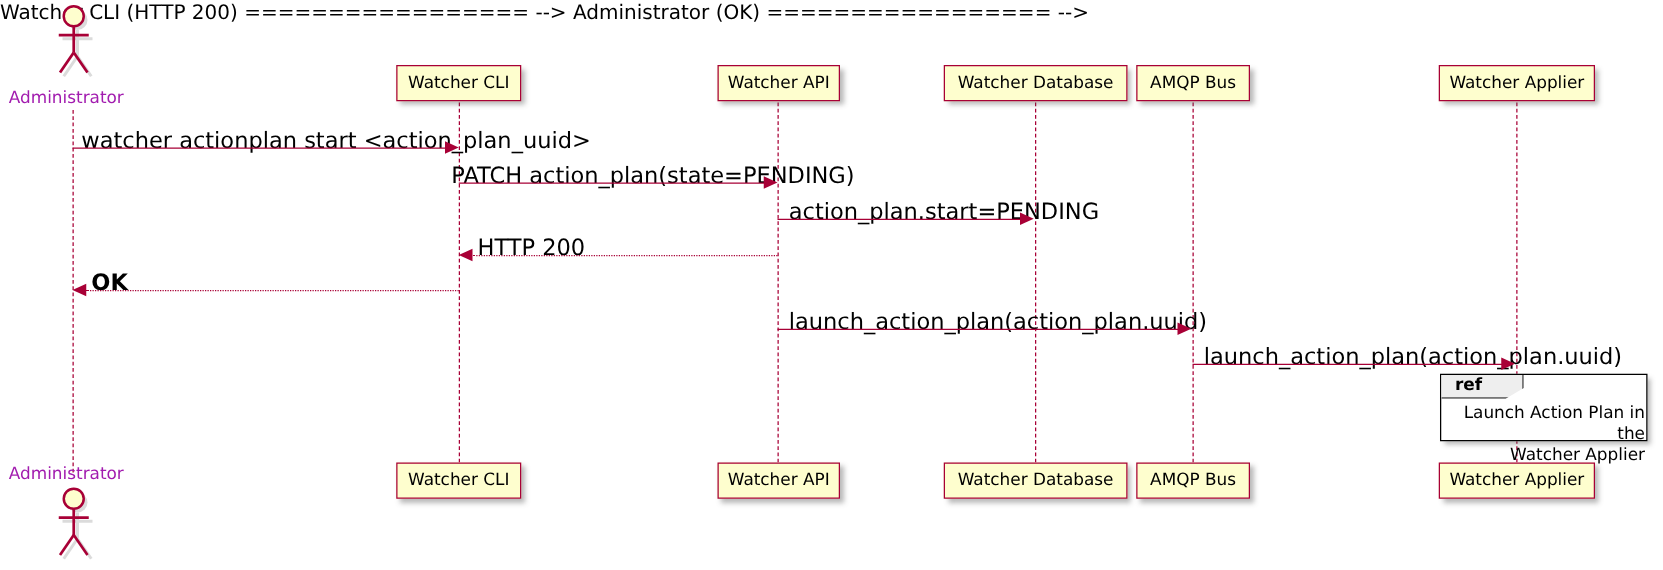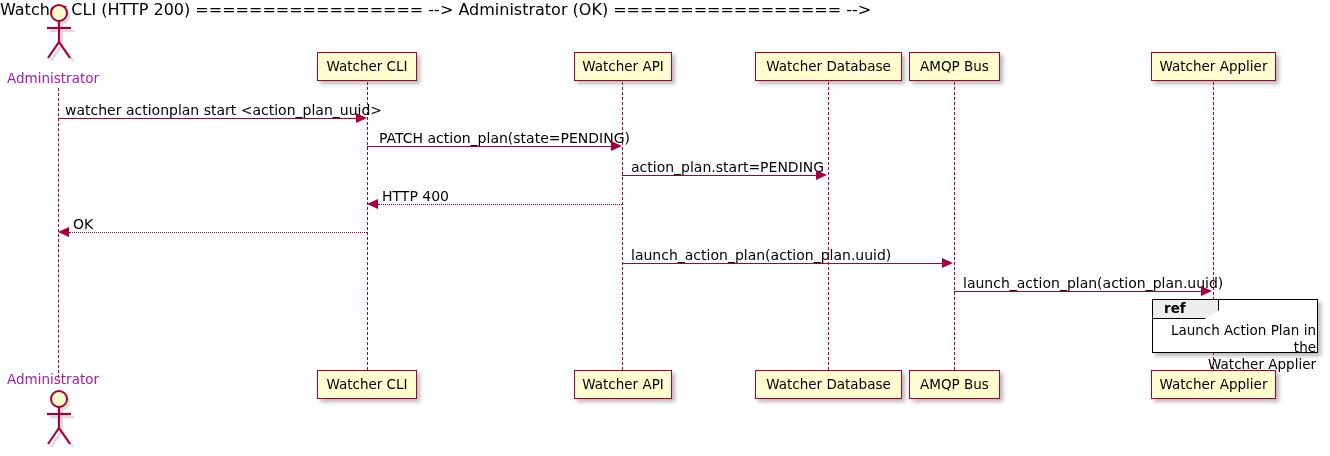--- a/index.html
+++ b/index.html
@@ -69,21 +69,21 @@
     border-bottom:5px solid transparent;
     border-left:11px solid #A80036;
   }
   .arrow-head.left{
     border-top:5px solid transparent;
     border-bottom:5px solid transparent;
     border-right:11px solid #A80036;
   }
   .msg-label{
     position:absolute;
-    font-size:14px;
+    font-size:18px;
     color:#000000;
     white-space:nowrap;
     z-index:3;
   }
   
   .ref-box{
     position:absolute;
     box-sizing:border-box;
     background:#FFFFFF;
     border:1.5px solid #000000;
@@ -163,36 +163,36 @@
   <div class="participant" style="left:1151px; top:52px; width:125px; height:29px;">
     <span>Watcher Applier</span>
   </div>
 
   
   <div class="msg-label" style="left:65px; top:102px;">watcher actionplan start &lt;action_plan_uuid&gt;</div>
   <div class="msg-line" style="left:58px; top:118px; width:300px;"></div>
   <div class="arrow-head right" style="left:356px; top:113px;"></div>
 
   
-  <div class="msg-label" style="left:379px; top:130px;">PATCH action_plan(state=PENDING)</div>
+  <div class="msg-label" style="left:361px; top:130px;">PATCH action_plan(state=PENDING)</div>
   <div class="msg-line" style="left:367px; top:146px; width:246px;"></div>
   <div class="arrow-head right" style="left:611px; top:141px;"></div>
 
   
   <div class="msg-label" style="left:631px; top:159px;">action_plan.start=PENDING</div>
   <div class="msg-line" style="left:622px; top:175px; width:196px;"></div>
   <div class="arrow-head right" style="left:816px; top:170px;"></div>
 
    Watcher CLI (HTTP 200) ================= --&gt;
-  <div class="msg-label" style="left:382px; top:188px;">HTTP 400</div>
+  <div class="msg-label" style="left:382px; top:188px;">HTTP 200</div>
   <div class="msg-line dotted" style="left:378px; top:204px; width:244px;"></div>
   <div class="arrow-head left" style="left:367px; top:199px;"></div>
 
    Administrator (OK) ================= --&gt;
-  <div class="msg-label" style="left:73px; top:216px;">OK</div>
+  <div class="msg-label" style="left:73px; top:216px;font-weight:bold;">OK</div>
   <div class="msg-line dotted" style="left:69px; top:232px; width:298px;"></div>
   <div class="arrow-head left" style="left:58px; top:227px;"></div>
 
   
   <div class="msg-label" style="left:631px; top:247px;">launch_action_plan(action_plan.uuid)</div>
   <div class="msg-line" style="left:622px; top:263px; width:322px;"></div>
   <div class="arrow-head right" style="left:942px; top:258px;"></div>
 
   
   <div class="msg-label" style="left:963px; top:275px;">launch_action_plan(action_plan.uuid)</div>

